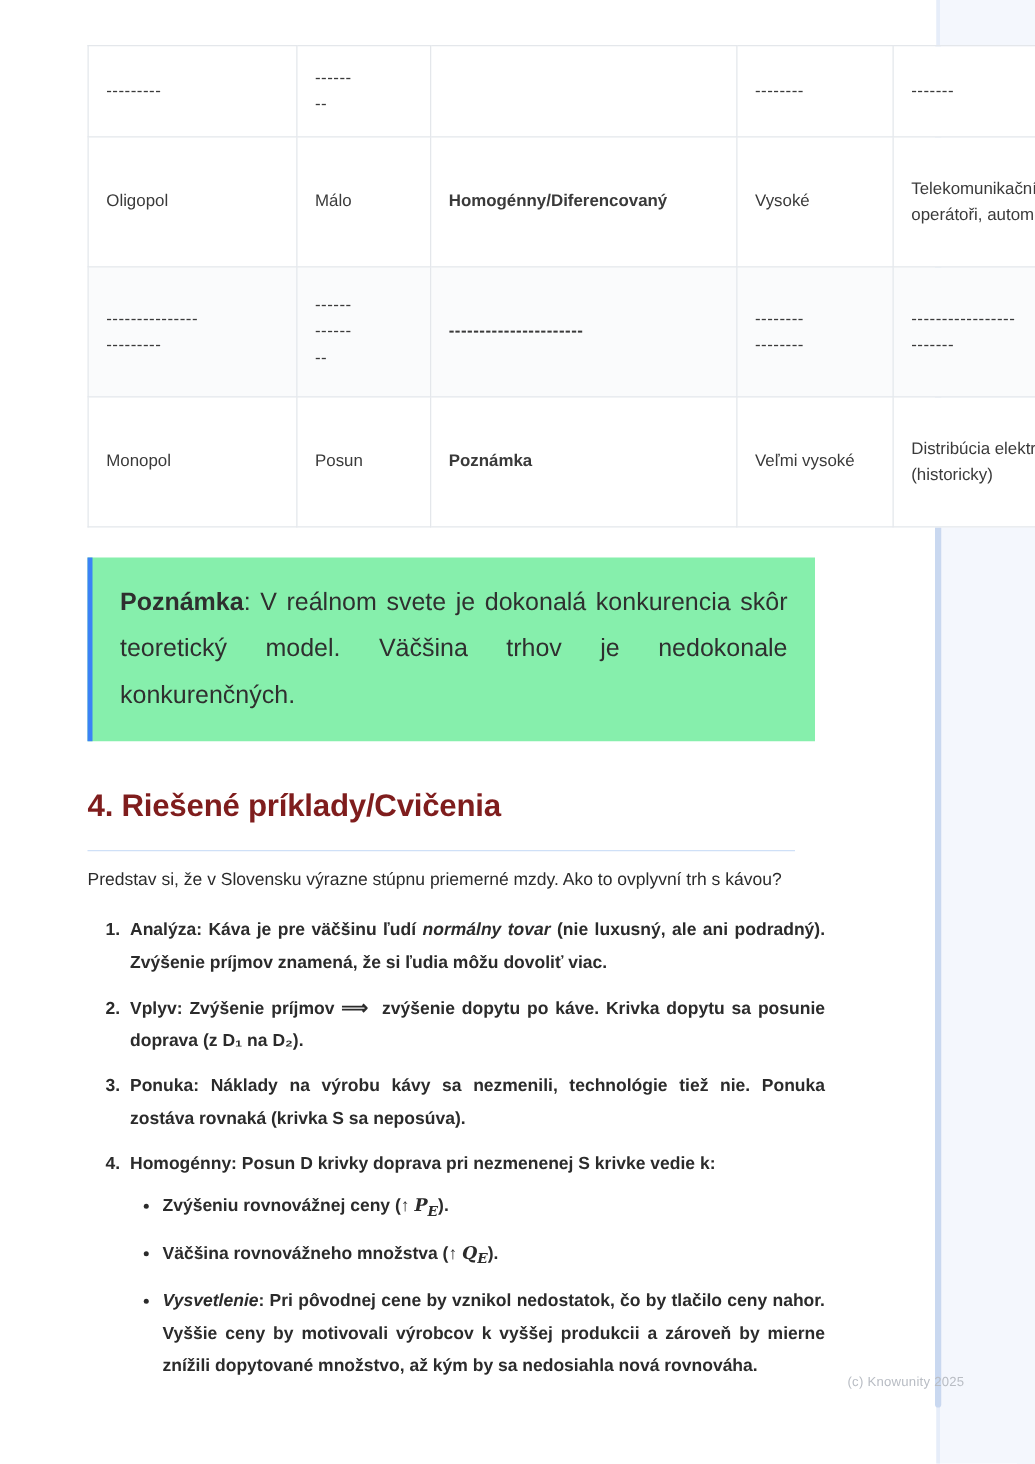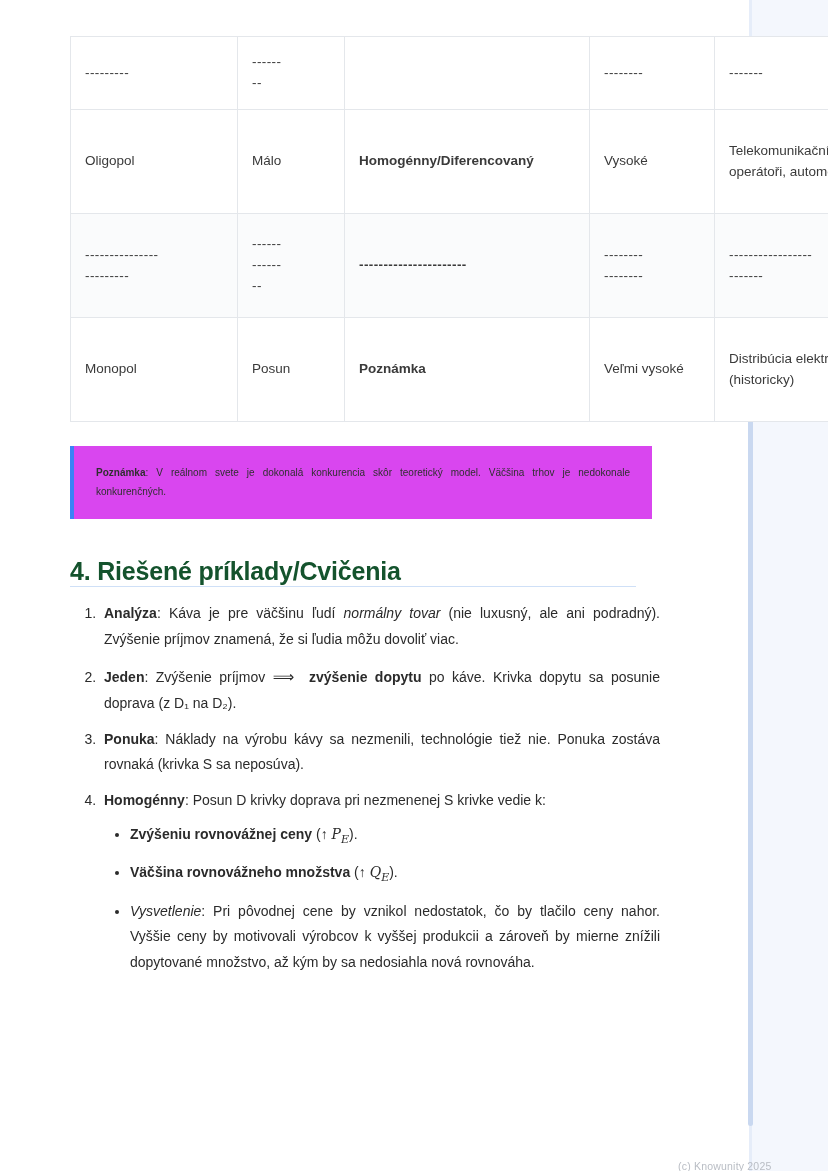--- a/index.html
+++ b/index.html
@@ -86,36 +86,36 @@
     letter-spacing: 0.4px;
     white-space: pre-line;
     font-size: 13.5px;
   }
   .cut-top td { padding-top: 0; height: 44px; vertical-align: top; }
 
   
   .note {
     margin-top: 24px;
     width: 534px;
-    background: #d946ef;
+    background: #86efac;
     border-left: 4px solid #3b82f6;
     padding: 18px 22px 18px 22px;
-    font-size: 10px;
+    font-size: 20px;
     line-height: 1.85;
     color: #2f2f2f;
     text-align: justify;
   }
   .note b { font-weight: bold; }
 
   
   h2.section {
-    color: #14532d;
+    color: #7f1d1d;
     font-size: 25px;
     margin: 38px 0 10px 0;
-    padding-bottom: 0;
+    padding-bottom: 20px;
     border-bottom: 1px solid #cfe0f7;
     width: 566px;
     letter-spacing: -0.2px;
   }
   h3.sub {
     color: #7fb0ef;
     font-size: 18.5px;
     margin: 28px 0 14px 0;
     letter-spacing: -0.1px;
   }
@@ -132,20 +132,21 @@
     margin: 14px 0 0 0;
     padding-left: 30px;
     width: 560px;
   }
   ol.steps > li {
     font-size: 14px;
     line-height: 1.85;
     margin-bottom: 10px;
     text-align: justify;
     padding-left: 4px;
+    font-weight: bold;
   }
   ul.sub {
     list-style: disc;
     margin: 8px 0 0 0;
     padding-left: 26px;
   }
   ul.sub > li {
     font-size: 14px;
     line-height: 1.85;
     margin-bottom: 10px;
@@ -160,21 +161,21 @@
     font-style: italic;
     font-size: 11px;
     vertical-align: sub;
   }
   .arrow { font-size: 15px; }
   em.it { font-style: italic; }
 
   .footer-credit {
     position: absolute;
     left: 678px;
-    top: 1160px;
+    top: 1100px;
     font-size: 10.5px;
     color: #b9bdc4;
     letter-spacing: 0.2px;
   }
 </style>
 </head>
 <body>
 
 <div class="page">
 
@@ -223,27 +224,28 @@
     </tbody>
       </table>
 
     <div class="note">
       <b>Poznámka</b><span>: V reálnom svete je dokonalá konkurencia skôr teoretický model. Väčšina trhov je nedokonale konkurenčných.</span>
     </div>
 
     <h2 class="section">4. Riešené príklady/Cvičenia</h2>
 
 
+    <p class="body">Predstav si, že v Slovensku výrazne stúpnu priemerné mzdy. Ako to ovplyvní trh s kávou?</p>
 
     <ol class="steps">
       <li>
         <b>Analýza</b><span>: Káva je pre väčšinu ľudí </span><em class="it">normálny tovar</em><span> (nie luxusný, ale ani podradný). Zvýšenie príjmov znamená, že si ľudia môžu dovoliť viac.</span>
       </li>
       <li>
-        <b>Jeden</b><span>: Zvýšenie príjmov </span><span class="arrow">⟹</span>&nbsp; <b>zvýšenie dopytu</b><span> po káve. Krivka dopytu sa posunie doprava (z D₁ na D₂).</span>
+        <b>Vplyv</b><span>: Zvýšenie príjmov </span><span class="arrow">⟹</span>&nbsp; <b>zvýšenie dopytu</b><span> po káve. Krivka dopytu sa posunie doprava (z D₁ na D₂).</span>
       </li>
       <li>
         <b>Ponuka</b><span>: Náklady na výrobu kávy sa nezmenili, technológie tiež nie. Ponuka zostáva rovnaká (krivka S sa neposúva).</span>
       </li>
       <li>
         <b>Homogénny</b><span>: Posun D krivky doprava pri nezmenenej S krivke vedie k:</span>
         <ul class="sub">
           <li>
             <b>Zvýšeniu rovnovážnej ceny</b>
             (↑&nbsp;<span class="mathvar">P</span><span class="mathsub">E</span>).

